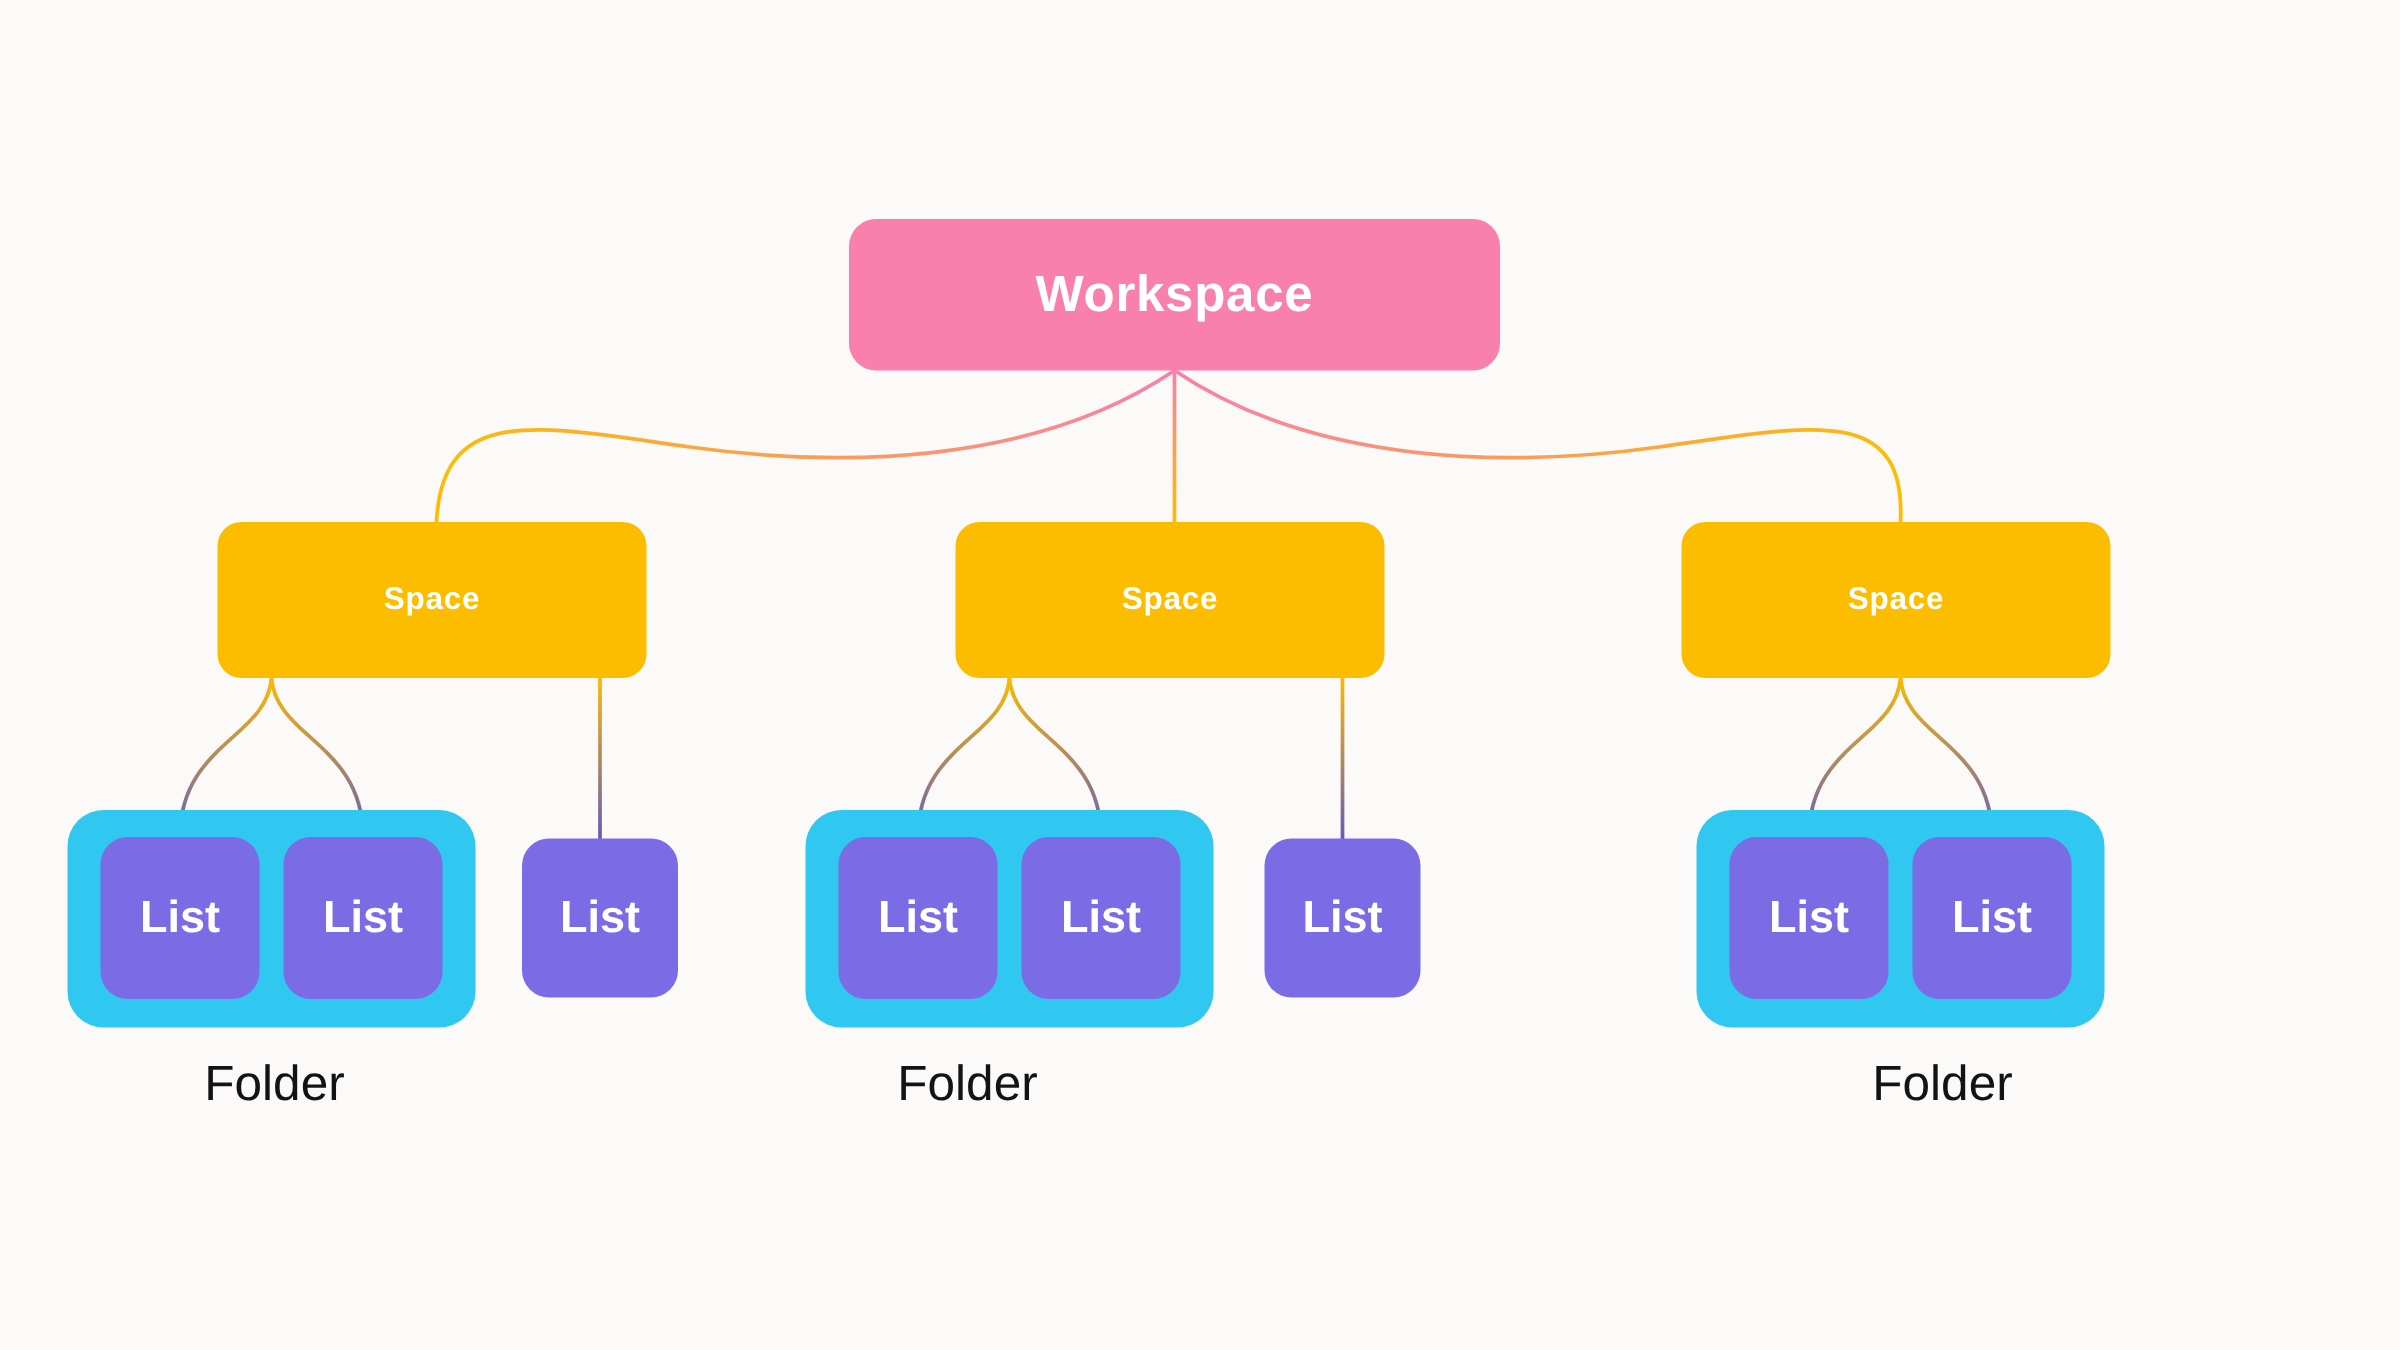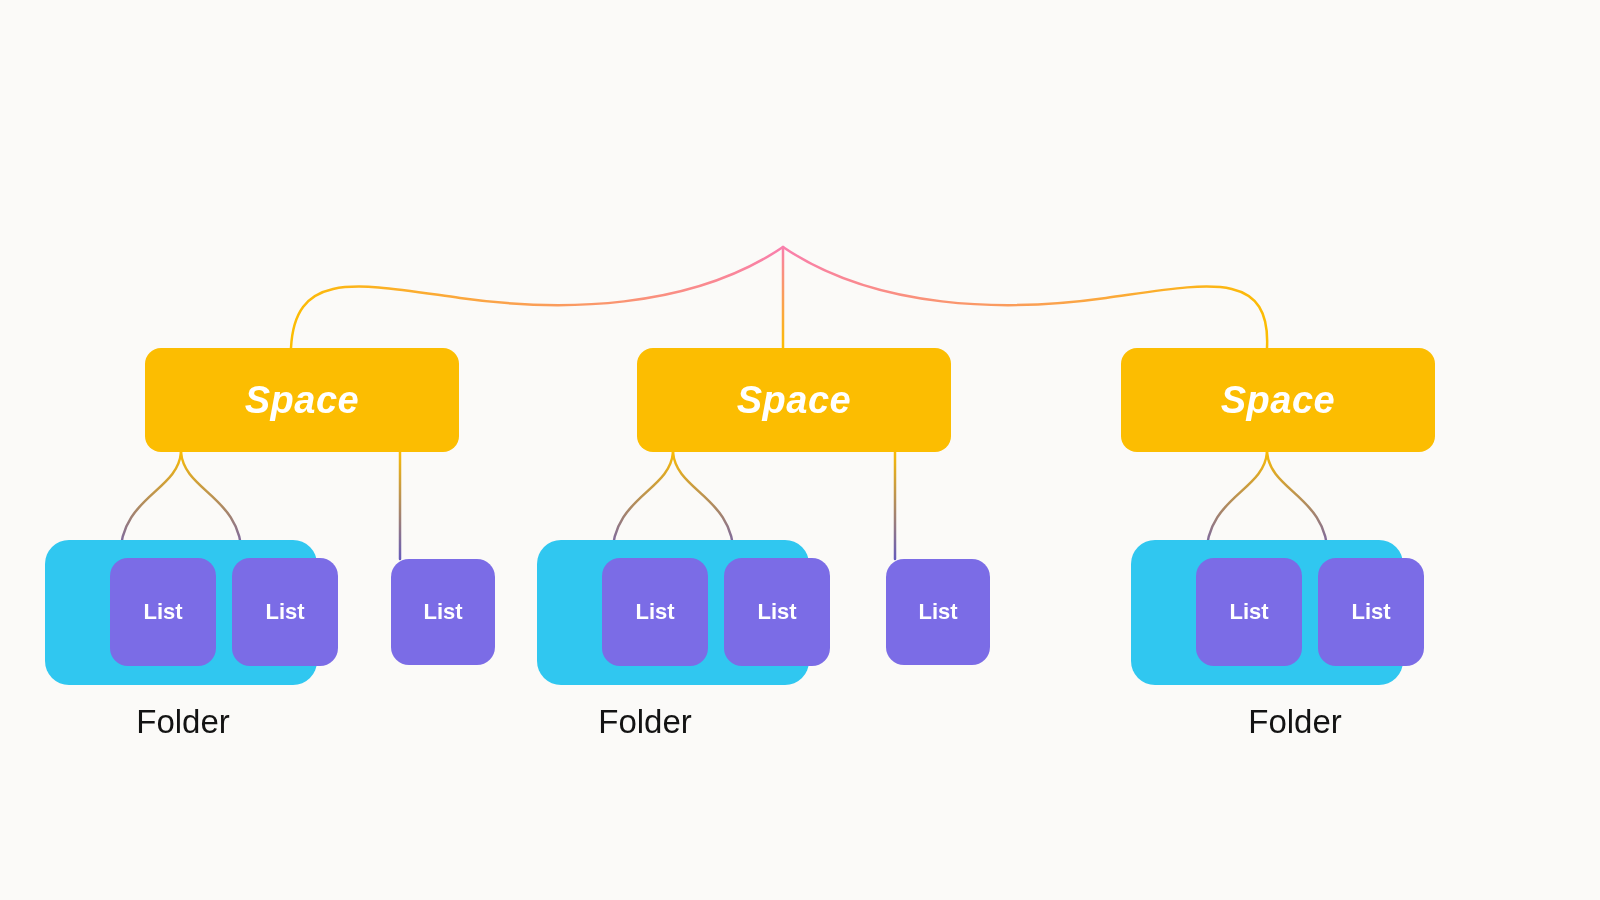--- a/index.html
+++ b/index.html
@@ -29,47 +29,45 @@
   .workspace {
     left: 566px; top: 146px;
     width: 434px; height: 101px;
     background: #F97FAC;
     border-radius: 18px;
     font-size: 34px;
     letter-spacing: 0.5px;
   }
   .space {
     top: 348px;
-    width: 314px; height: 104px;
+    width: 286px; height: 104px;
     background: #FCBD01;
     border-radius: 16px;
-    font-size: 38px;
+    font-size: 21px;
     letter-spacing: 0.5px;
-    font-style: italic;
   }
   .space-1 { left: 145px; }
   .space-2 { left: 637px; }
   .space-3 { left: 1121px; }
   .folder {
     position: absolute;
     top: 540px;
     width: 272px; height: 145px;
     background: #30C7F0;
     border-radius: 24px;
   }
   .folder-1 { left: 45px; }
   .folder-2 { left: 537px; }
   .folder-3 { left: 1131px; }
   .list {
     top: 558px;
     width: 106px; height: 108px;
     background: #7B6CE6;
     border-radius: 18px;
-    font-size: 22px;
-    margin-left: 43px;
+    font-size: 30px;
   }
   .f1-l1 { left: 67px; }
   .f1-l2 { left: 189px; }
   .f2-l1 { left: 559px; }
   .f2-l2 { left: 681px; }
   .f3-l1 { left: 1153px; }
   .f3-l2 { left: 1275px; }
   .list-standalone {
     top: 559px;
     width: 104px; height: 106px;
@@ -122,20 +120,21 @@
     <path d="M 400,452 L 400,559" fill="none" stroke="url(#gYP)" stroke-width="2.5" stroke-linecap="round"></path>
 
     <path d="M 673,452 C 670,492 612,496 612,558" fill="none" stroke="url(#gYP)" stroke-width="2.5" stroke-linecap="round"></path>
     <path d="M 673,452 C 676,492 734,496 734,558" fill="none" stroke="url(#gYP)" stroke-width="2.5" stroke-linecap="round"></path>
     <path d="M 895,452 L 895,559" fill="none" stroke="url(#gYP)" stroke-width="2.5" stroke-linecap="round"></path>
 
     <path d="M 1267,452 C 1264,492 1206,496 1206,558" fill="none" stroke="url(#gYP)" stroke-width="2.5" stroke-linecap="round"></path>
     <path d="M 1267,452 C 1270,492 1328,496 1328,558" fill="none" stroke="url(#gYP)" stroke-width="2.5" stroke-linecap="round"></path>
   </svg>
 
+  <div class="node workspace">Workspace</div>
 
   <div class="node space space-1">Space</div>
   <div class="node space space-2">Space</div>
   <div class="node space space-3">Space</div>
 
   <div class="folder folder-1"></div>
   <div class="folder folder-2"></div>
   <div class="folder folder-3"></div>
 
   <div class="node list f1-l1">List</div>

